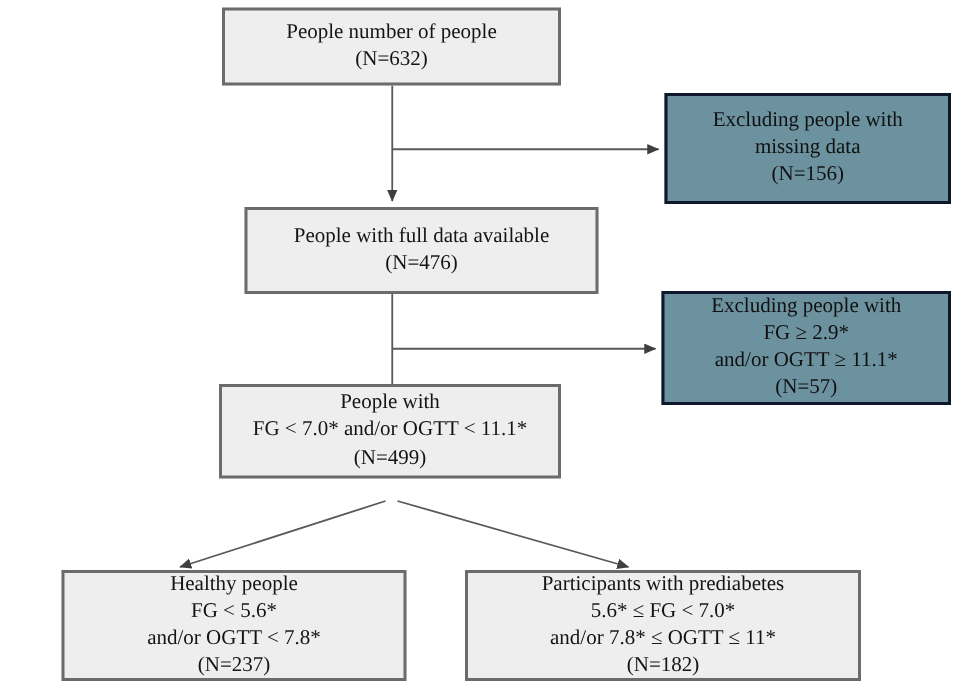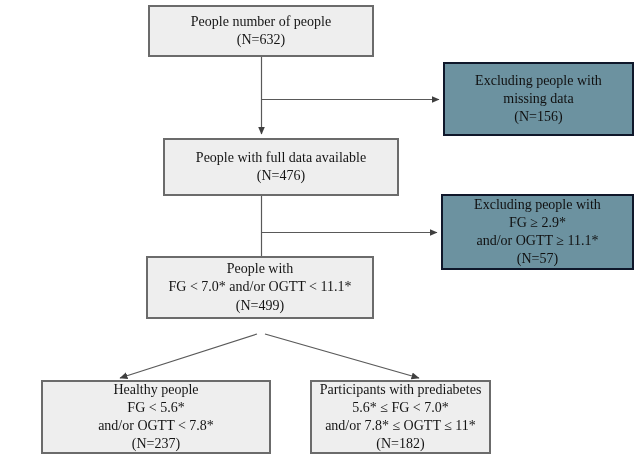--- a/index.html
+++ b/index.html
@@ -98,20 +98,20 @@
     <div>(N=499)</div>
   </div>
 
   <div class="node" style="left:16px; top:380px; width:230px; height:74px;margin-left:25px;">
     <div>Healthy people</div>
     <div>FG &lt; 5.6*</div>
     <div>and/or OGTT &lt; 7.8*</div>
     <div>(N=237)</div>
   </div>
 
-  <div class="node" style="left:310px; top:380px; width:181px; height:74px;">
+  <div class="node" style="left:310px; top:380px; width:264px; height:74px;">
     <div>Participants with prediabetes</div>
     <div>5.6* ≤ FG &lt; 7.0*</div>
     <div>and/or 7.8* ≤ OGTT ≤ 11*</div>
     <div>(N=182)</div>
   </div>
 
 </div>
 
 </body></html>

